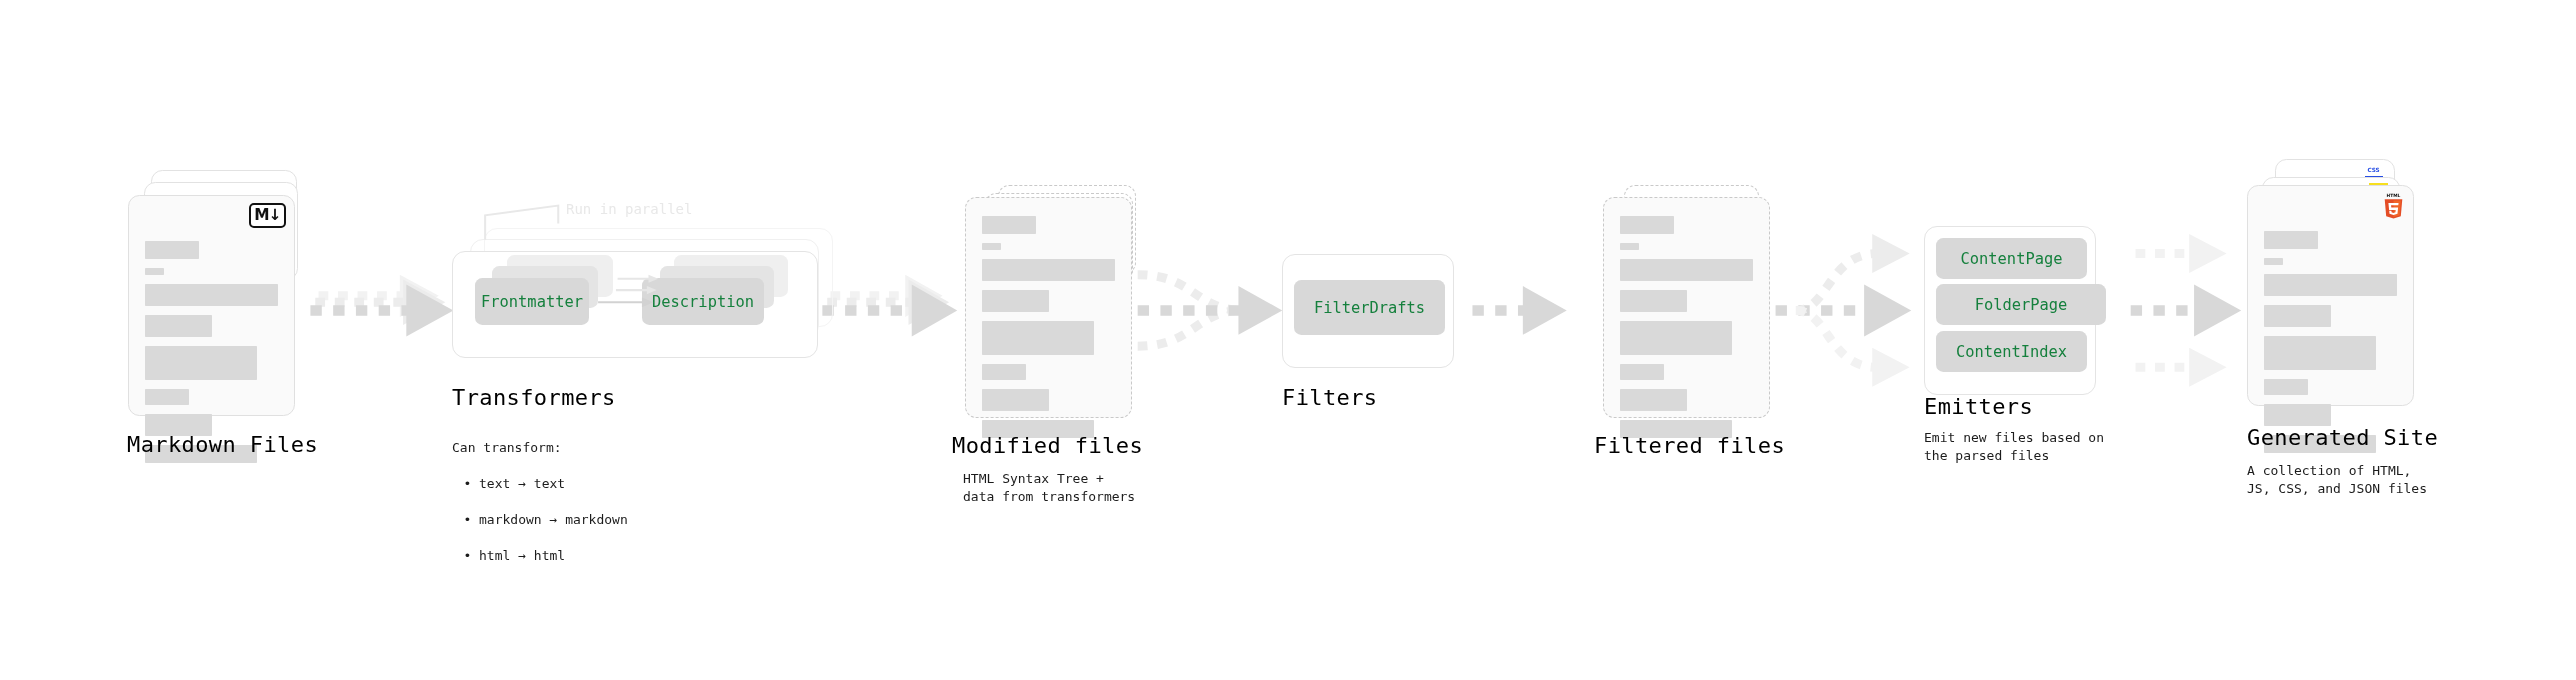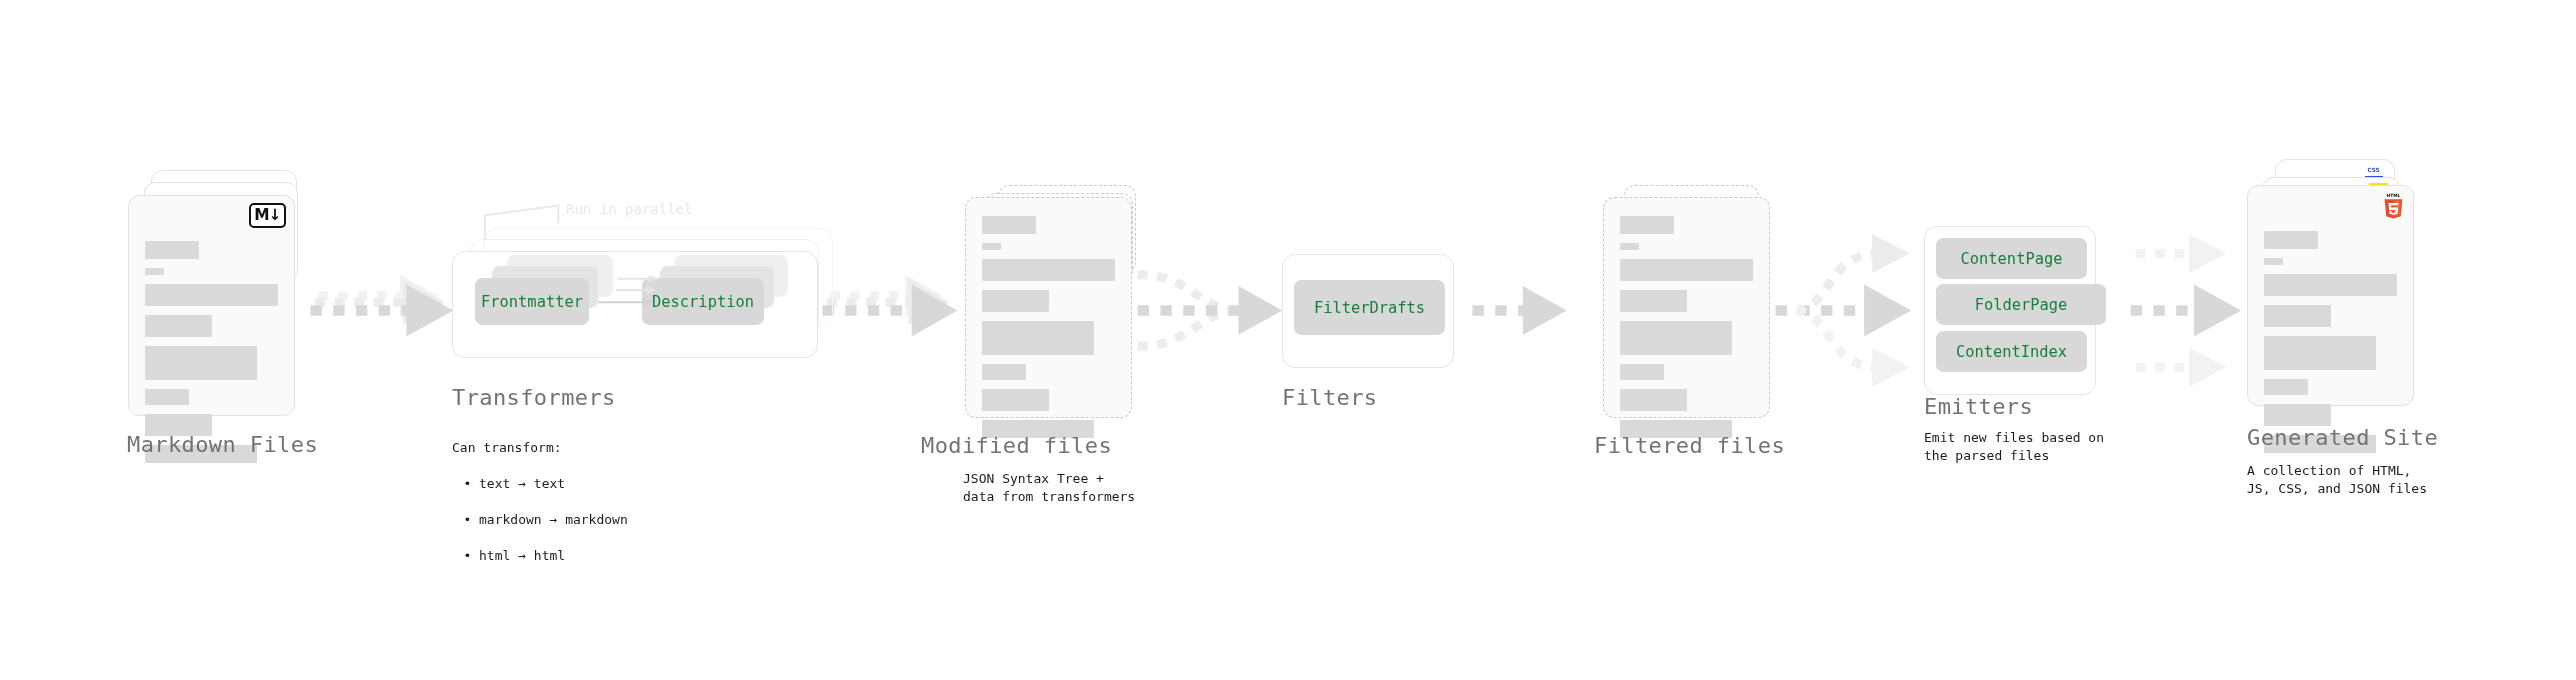--- a/index.html
+++ b/index.html
@@ -100,21 +100,21 @@
     font-size: 15.4px;
     box-sizing: border-box;
     white-space: nowrap;
   }
   .chip.ghost1 { background: #e4e4e4; color: transparent; }
   .chip.ghost2 { background: #efefef; color: transparent; }
 
   
   .title {
     position: absolute;
-    color: #737373;
+    color: #000000;
     font-size: 22px;
     letter-spacing: 0.4px;
     white-space: nowrap;
   }
   .sub {
     position: absolute;
     color: #1c1c1c;
     font-size: 13px;
     line-height: 18px;
     white-space: pre-line;
@@ -272,22 +272,22 @@
         <div class="bar" style="width:18.7px; height:6.5px;"></div>
         <div class="bar" style="width:100%; height:22px;"></div>
         <div class="bar" style="width:50%;  height:22px;"></div>
         <div class="bar" style="width:84%;  height:34px;"></div>
         <div class="bar" style="width:33%;  height:16.3px;"></div>
         <div class="bar" style="width:50%;  height:22px;"></div>
         <div class="bar" style="width:84%;  height:18px;"></div>
       </div>
     </div>
   </div>
-  <div class="title" style="left:921px; top:433px;">Modified files</div>
-  <div class="sub" style="left:963px; top:470px; width:236px;">JSON Syntax Tree +
+  <div class="title" style="left:952px; top:433px;">Modified files</div>
+  <div class="sub" style="left:963px; top:470px; width:236px;">HTML Syntax Tree +
 data from transformers</div>
 
   <div>
     <div class="procbox" style="left:1282px; top:254px; width:172px; height:114px;"></div>
     <div class="chip" style="left:1294px; top:280px; width:151px; height:55px;">FilterDrafts</div>
   </div>
   <div class="title" style="left:1282px; top:385px;">Filters</div>
 
   <div class="cardstack">
     <div class="card dashed" style="left:1624px; top:185px; width:135px; height:89px; background:#ffffff;"></div>

